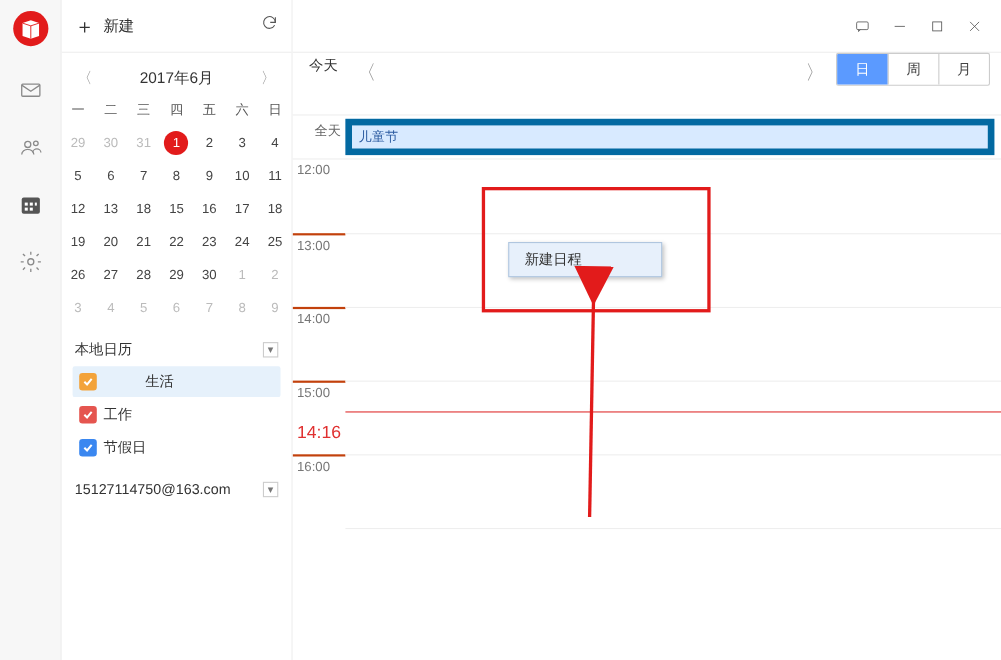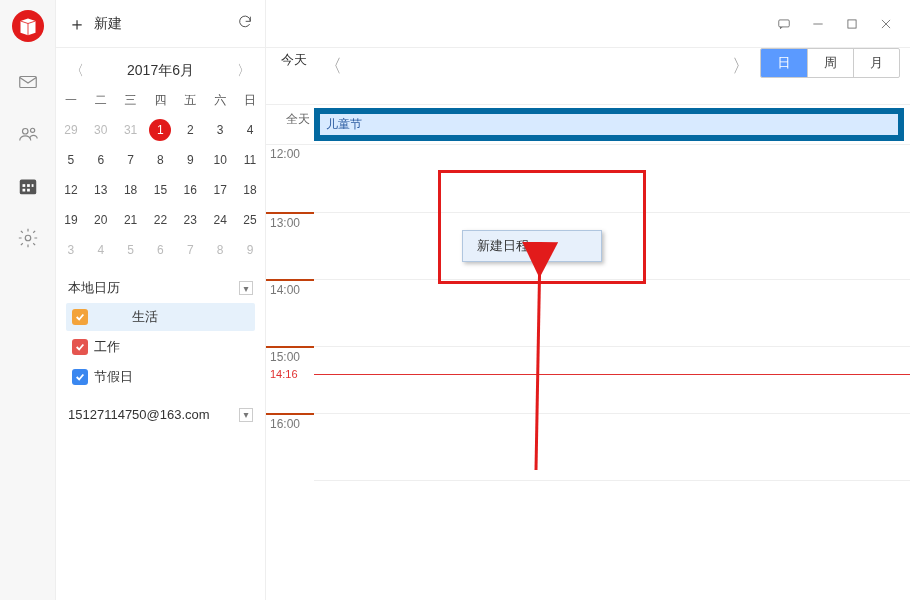--- a/index.html
+++ b/index.html
@@ -63,21 +63,21 @@
 .allday .ev { flex:1; margin:3px 6px 3px 0; background:#d8eaff; border:6px solid #0369a1; font-size:12px; color:#2a5aa0; padding:2px 6px;}
 
 .grid { flex:1; overflow:hidden; position:relative; }
 .timecol { position:absolute; left:0; top:0; width:48px; }
 .hour { height:67px; border-top:2px solid #c2410c; font-size:12px; color:#777; padding:2px 4px; position:relative;}
 .hour:first-child { border-top:none; }
 .lines { position:absolute; left:48px; right:0; top:0; }
 .lines .row { height:67px; border-top:1px solid #eee; }
 .lines .row:first-child { border-top:none; }
 .now-line { position:absolute; left:48px; right:0; border-top:1.5px solid #e03030; }
-.now-label { position:absolute; left:4px; font-size:11px; color:#e03030; transform:translateY(-50%); }
+.now-label { position:absolute; left:4px; font-size:16px; color:#e03030; transform:translateY(-50%);margin-top:20px; }
 
 
 .ann-box { position:absolute; border:3px solid #e21b1b; pointer-events:none; }
 .ann-arrow { position:absolute; pointer-events:none; }
 .ctx-menu { position:absolute; background:#e7f0fb; border:1px solid #b0c6df; box-shadow:2px 2px 4px rgba(0,0,0,0.25); font-size:13px; color:#333; padding:6px 14px; cursor:pointer; }
 </style>
 </head>
 <body>
 
 <div class="app">
@@ -179,20 +179,29 @@
             <td><span class="dot">18</span></td>
           </tr>
           <tr>
             <td><span class="dot">19</span></td>
             <td><span class="dot">20</span></td>
             <td><span class="dot">21</span></td>
             <td><span class="dot">22</span></td>
             <td><span class="dot">23</span></td>
             <td><span class="dot">24</span></td>
             <td><span class="dot">25</span></td>
+          </tr>
+          <tr>
+            <td><span class="dot">26</span></td>
+            <td><span class="dot">27</span></td>
+            <td><span class="dot">28</span></td>
+            <td><span class="dot">29</span></td>
+            <td><span class="dot">30</span></td>
+            <td class="muted"><span class="dot">1</span></td>
+            <td class="muted"><span class="dot">2</span></td>
           </tr>
           <tr>
             <td class="muted"><span class="dot">3</span></td>
             <td class="muted"><span class="dot">4</span></td>
             <td class="muted"><span class="dot">5</span></td>
             <td class="muted"><span class="dot">6</span></td>
             <td class="muted"><span class="dot">7</span></td>
             <td class="muted"><span class="dot">8</span></td>
             <td class="muted"><span class="dot">9</span></td>
           </tr>
@@ -294,21 +303,21 @@
           <div class="row"></div>
           <div class="row"></div>
           <div class="row"></div>
           <div class="row"></div>
           <div class="row"></div>
           <div class="row"></div>
         </div>
       <div class="now-line" id="nowline" style="top: 229px;"></div>
       <div class="now-label" id="nowlab" style="top: 229px;">14:16</div>
 
-      <div class="ctx-menu" id="ctx" style="left: 196px; top: 85px; width: 140px;">新建日程</div>
+      <div class="ctx-menu" id="ctx" style="left: 196px; top: 75px; width: 140px;">新建日程</div>
     </div>
 
     <div class="ann-box" id="annbox" style="left: 172px; top: 170px; width: 208px; height: 114px;"></div>
     <svg class="ann-arrow" id="annarrow" style="position:absolute;left:0;top:0;" width="644" height="600">
       <defs>
           <marker id="ah" markerWidth="12" markerHeight="12" refX="2" refY="6" orient="auto">
             <path d="M0 0 L12 6 L0 12 Z" fill="#e21b1b"></path>
           </marker>
         </defs>
       <line id="annline" stroke="#e21b1b" stroke-width="3" marker-start="url(#ah)" x1="274" y1="248" x2="270" y2="470"></line>

